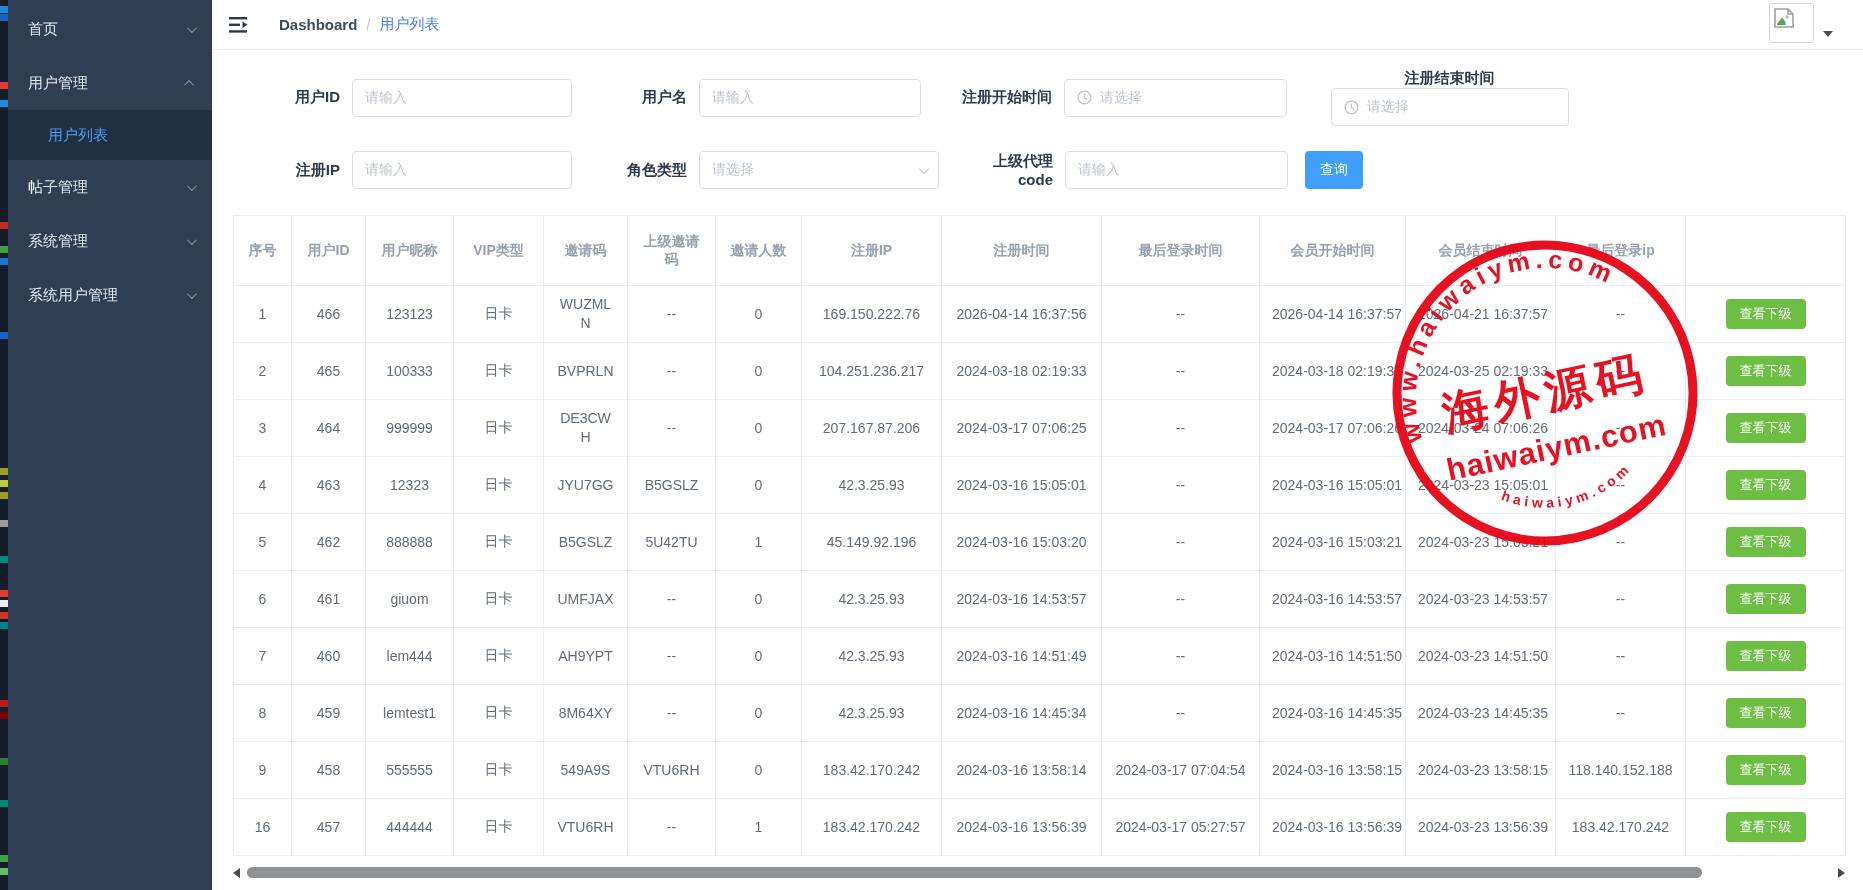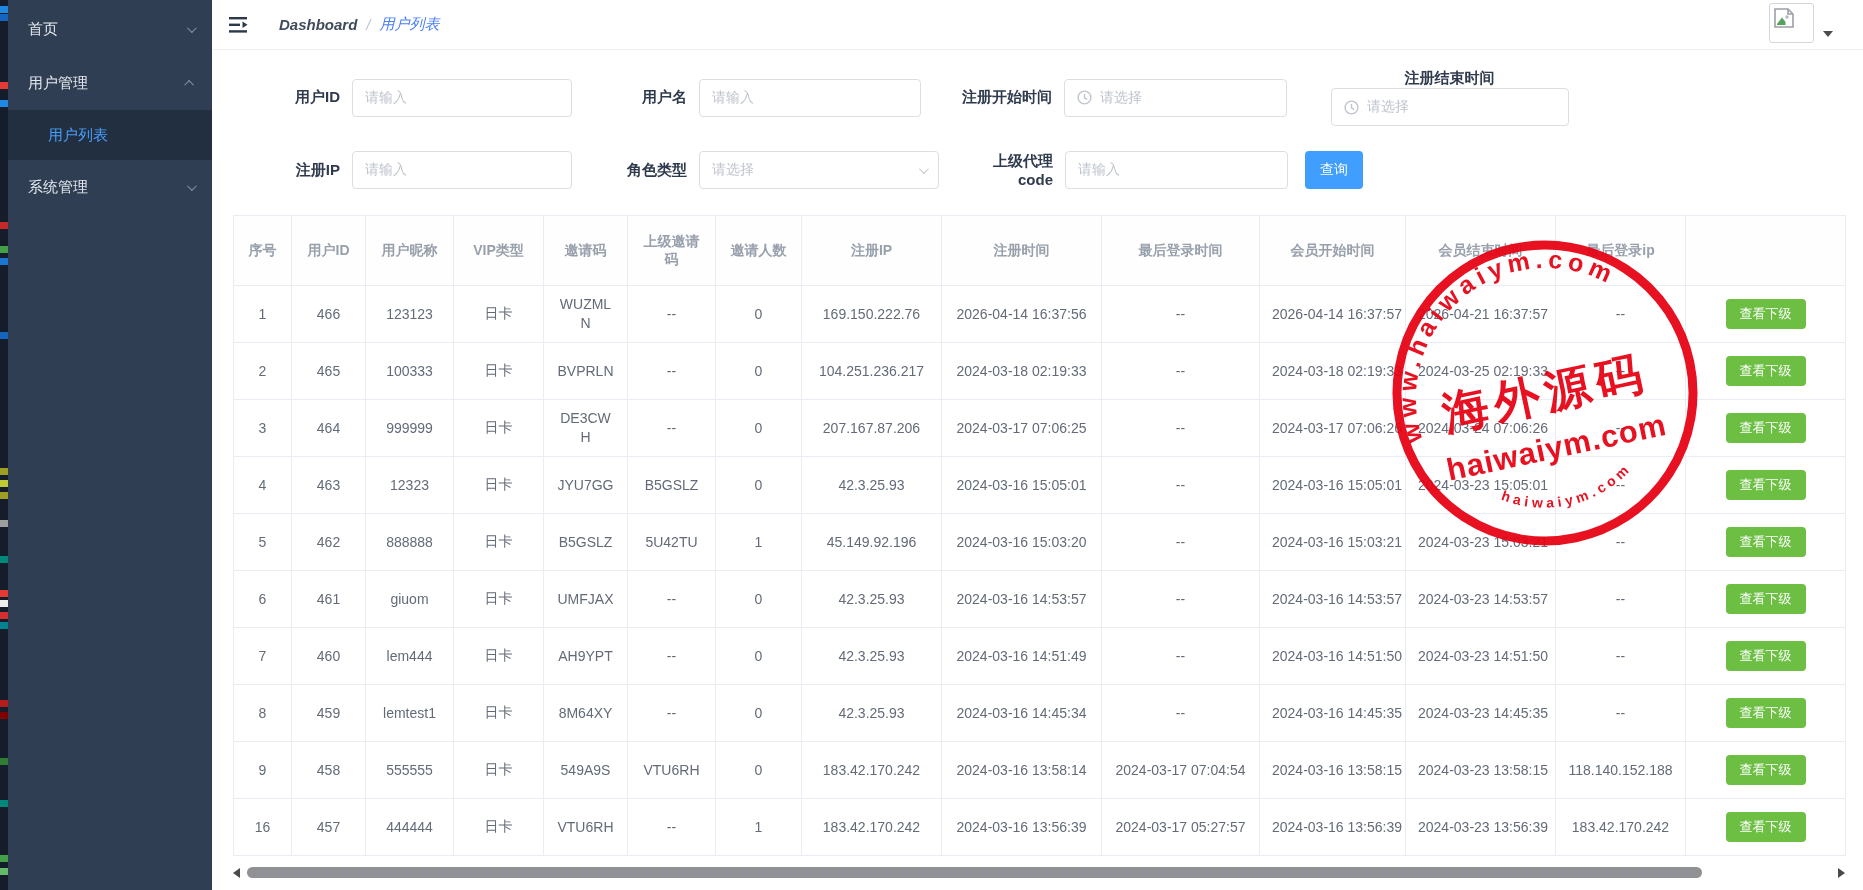--- a/index.html
+++ b/index.html
@@ -18,21 +18,21 @@
   .side-subitem { height:50px; display:flex; align-items:center; padding-left:40px;
     color:#e3e8ef; font-size:15px; cursor:pointer; }
   .side-subitem.active { background:#222f40; color:#4a9efb; }
   .chev { width:7px; height:7px; border-right:1.6px solid #8費; border-right:1.6px solid #8b95a5;
     border-bottom:1.6px solid #8b95a5; display:inline-block; }
   .chev.down { transform:rotate(45deg) translateY(-2px); }
   .chev.up   { transform:rotate(-135deg) translateY(-2px); }
 
   
   #main { position:absolute; left:212px; top:0; width:1651px; height:890px; background:#fff; }
-  #topbar { height:50px; border-bottom:1px solid #eef0f4; display:flex; align-items:center; padding-left:17px; position:relative;font-style:italic; }
+  #topbar { height:50px; border-bottom:1px solid #eef0f4; display:flex; align-items:center; padding-left:17px; position:relative; }
   #hamburger { width:20px; height:16px; cursor:pointer; }
   #breadcrumb { margin-left:30px; font-size:15px; display:flex; align-items:center; }
   #crumb-root { color:#404b5e; font-weight:bold; cursor:pointer; }
   #crumb-sep { color:#c0c4cc; margin:0 9px; }
   #crumb-current { color:#4a7df8; }
   #avatar-wrap { position:absolute; right:30px; top:3px; display:flex; align-items:flex-end; }
   #avatar-box { width:45px; height:40px; border:1px solid #d4d6da; border-radius:3px; background:#fff;
     display:flex; align-items:flex-start; padding:3px; cursor:pointer; }
   #avatar-caret { width:0; height:0; border-left:5px solid transparent; border-right:5px solid transparent;
     border-top:6px solid #4d4d4d; margin:0 0 6px 9px; cursor:pointer; }
@@ -110,21 +110,29 @@
           <span class="chev down"></span>
         </div>
         <div class="side-item">
           <span>用户管理</span>
           <span class="chev up"></span>
         </div>
         <div class="side-subitem active">
           <span>用户列表</span>
         </div>
         <div class="side-item">
+          <span>帖子管理</span>
+          <span class="chev down"></span>
+        </div>
+        <div class="side-item">
           <span>系统管理</span>
+          <span class="chev down"></span>
+        </div>
+        <div class="side-item">
+          <span>系统用户管理</span>
           <span class="chev down"></span>
         </div>
       </div>
   </div>
 
   <div id="main">
 
     <div id="topbar">
       <svg id="hamburger" viewBox="0 0 20 16">
         <rect x="0" y="0" width="18" height="2.4" fill="#2b3a4a"></rect>

